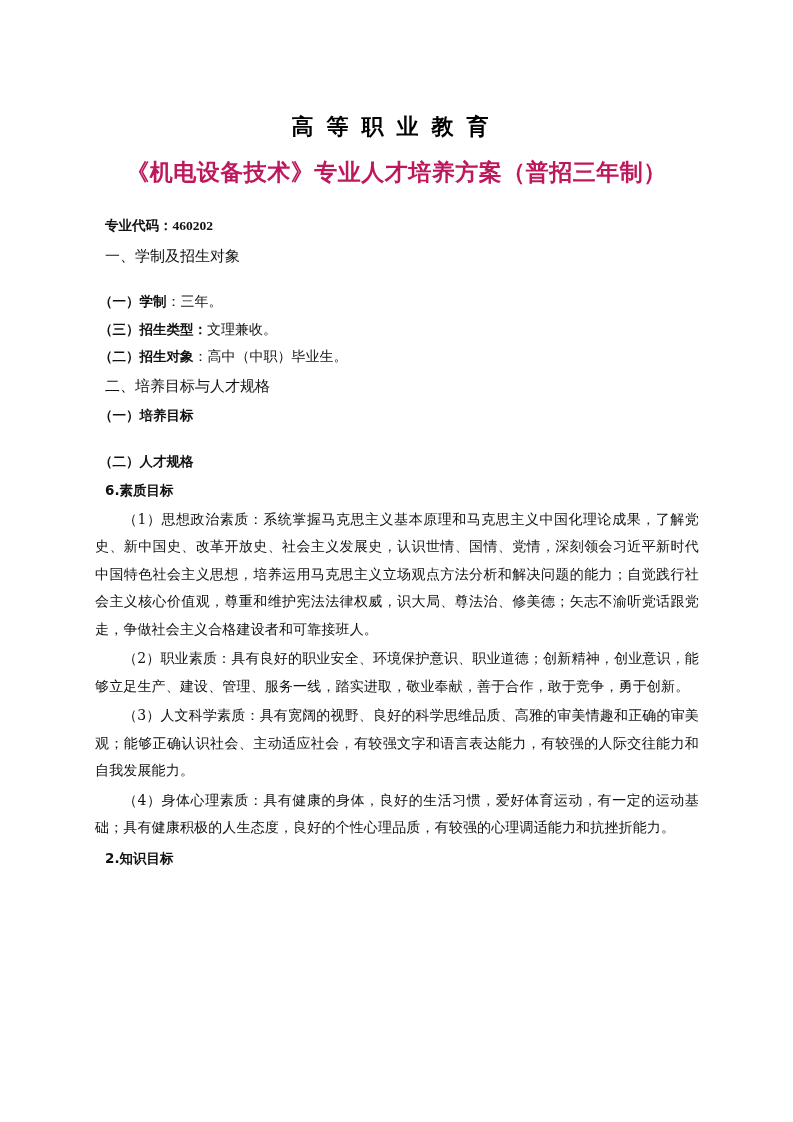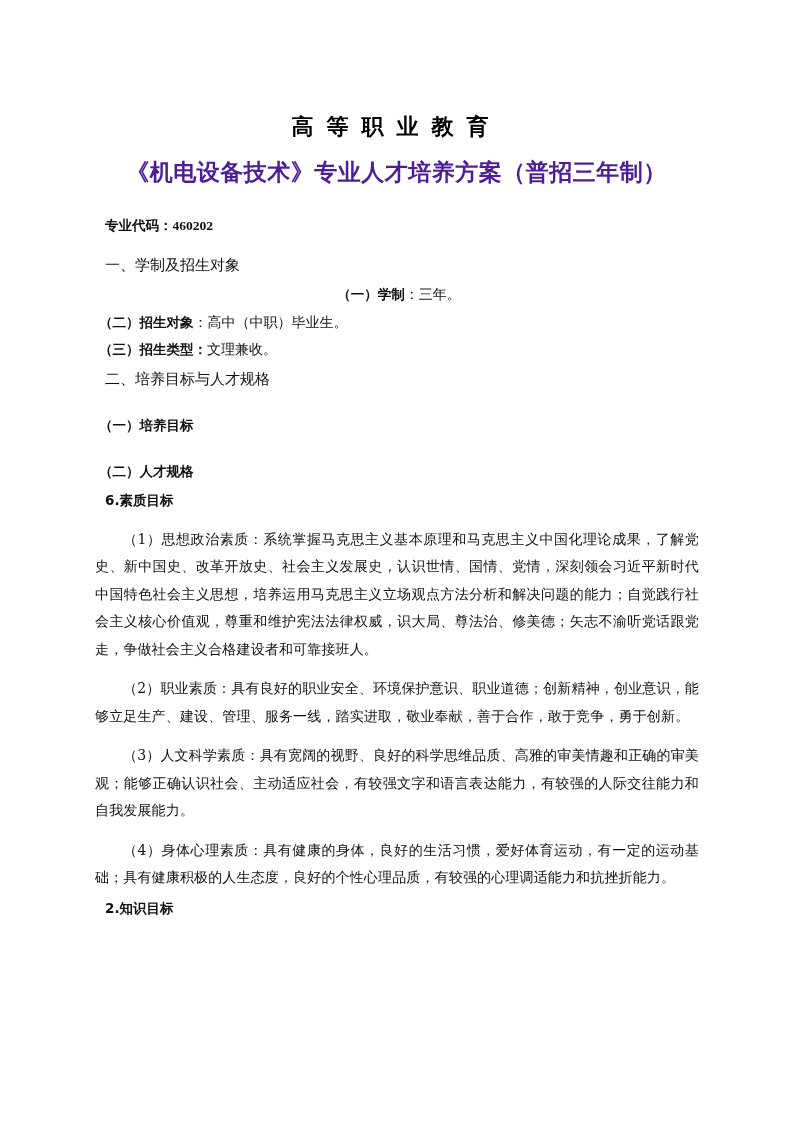--- a/index.html
+++ b/index.html
@@ -4,61 +4,61 @@
 <style>
   html, body { margin: 0; padding: 0; background: #ffffff; }
   body { width: 793px; height: 1122px; position: relative; overflow: hidden;
          font-family: "DejaVu Serif", "Liberation Serif", serif; color: #111; }
   .page { position: absolute; left: 0; top: 0; width: 793px; height: 1122px; background: #fff; }
   .t1 { position: absolute; top: 110px; left: 0; width: 793px; text-align: center;
         font-family: "DejaVu Sans", sans-serif; font-weight: bold; font-size: 22px;
         letter-spacing: 13px; line-height: 34px; color: #000; }
   .t2 { position: absolute; top: 152px; left: 0; width: 793px; text-align: center;
         font-family: "DejaVu Serif", serif; font-weight: bold; font-size: 23px;
-        letter-spacing: 0.5px; line-height: 40px; color: #4c1d95; white-space: nowrap; }
+        letter-spacing: 0.5px; line-height: 40px; color: #be185d; white-space: nowrap; }
   .body { position: absolute; left: 95px; top: 212px; width: 604px; }
   .line { font-size: 14px; line-height: 27.6px; white-space: nowrap; }
   .b { font-family: "DejaVu Sans", sans-serif; font-weight: bold; font-size: 13.5px; }
   .h1 { font-family: "DejaVu Sans", sans-serif; font-size: 15px; line-height: 30px; padding-left: 0px; }
   .sub { padding-left: 4px; }
   .para { font-size: 14px; line-height: 27.5px; text-align: justify; text-align-last: left;
           text-indent: 28px; letter-spacing: 0.15px; }
-  .para.p2 { margin-top: 12px; }
+  .para.p2 { margin-top: 2px; }
   .bh { font-family: Liberation Serif, serif; font-weight: bold; font-size: 13.5px; line-height: 28px; padding-left: 4px; }
   .bh2 { font-family: "DejaVu Sans", sans-serif; font-weight: bold; font-size: 13.5px; line-height: 28px; padding-left: 10px; }
 </style>
 </head>
 <body>
 
 <div class="page">
 
   <div class="t1">高等职业教育</div>
   <div class="t2">《机电设备技术》专业人才培养方案（普招三年制）</div>
 
   <div class="body">
 
     <div class="line bh" style="padding-left:10px;">
       <span>专业代码：</span><span>460202</span>
     </div>
 
-    <div class="line h1" style="padding-left:10px; margin-top:10px;">一、学制及招生对象</div>
+    <div class="line h1" style="padding-left:10px; margin-top:1px;">一、学制及招生对象</div>
 
-    <div class="line sub" style="margin-top:1px;text-align:center;">
+    <div class="line sub" style="margin-top:17px;">
       <span class="b">（一）学制</span><span>：</span><span>三年。</span>
+    </div>
+    <div class="line sub">
+      <span class="b">（三）招生类型</span><span class="b">：</span><span>文理兼收。</span>
     </div>
     <div class="line sub">
       <span class="b">（二）招生对象</span><span>：</span><span>高中（中职）毕业生。</span>
     </div>
-    <div class="line sub">
-      <span class="b">（三）招生类型</span><span class="b">：</span><span>文理兼收。</span>
-    </div>
 
     <div class="line h1" style="padding-left:10px;">二、培养目标与人才规格</div>
 
-    <div class="line bh" style="margin-top:18px;">（一）培养目标</div>
+    <div class="line bh" style="margin-top:1px;">（一）培养目标</div>
 
 
     <div class="line bh" style="margin-top:18px;">（二）人才规格</div>
 
     <div class="line bh2">6.素质目标</div>
 
     <div class="para p2">（1）思想政治素质：系统掌握马克思主义基本原理和马克思主义中国化理论成果，了解党史、新中国史、改革开放史、社会主义发展史，认识世情、国情、党情，深刻领会习近平新时代中国特色社会主义思想，培养运用马克思主义立场观点方法分析和解决问题的能力；自觉践行社会主义核心价值观，尊重和维护宪法法律权威，识大局、尊法治、修美德；矢志不渝听党话跟党走，争做社会主义合格建设者和可靠接班人。</div>
     <div class="para p2">（2）职业素质：具有良好的职业安全、环境保护意识、职业道德；创新精神，创业意识，能够立足生产、建设、管理、服务一线，踏实进取，敬业奉献，善于合作，敢于竞争，勇于创新。</div>
     <div class="para p2">（3）人文科学素质：具有宽阔的视野、良好的科学思维品质、高雅的审美情趣和正确的审美观；能够正确认识社会、主动适应社会，有较强文字和语言表达能力，有较强的人际交往能力和自我发展能力。</div>
     <div class="para p2">（4）身体心理素质：具有健康的身体，良好的生活习惯，爱好体育运动，有一定的运动基础；具有健康积极的人生态度，良好的个性心理品质，有较强的心理调适能力和抗挫折能力。</div>

